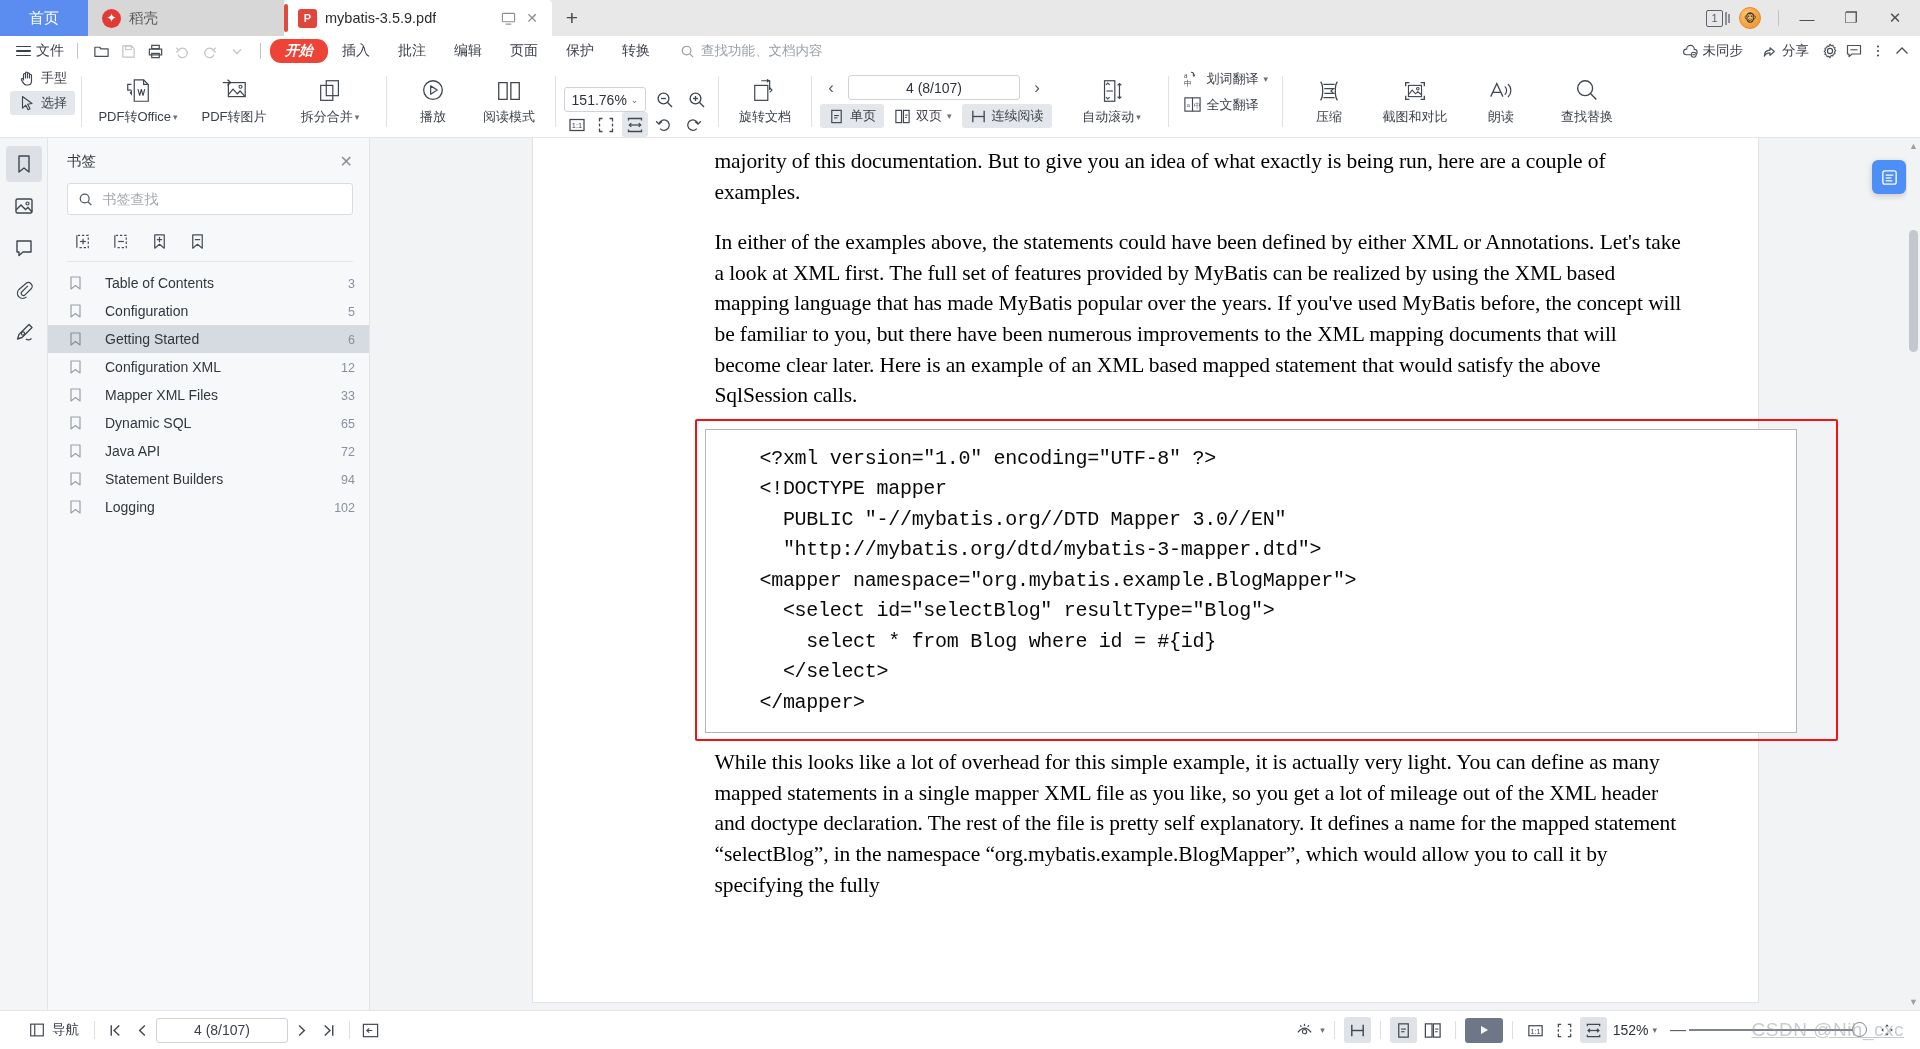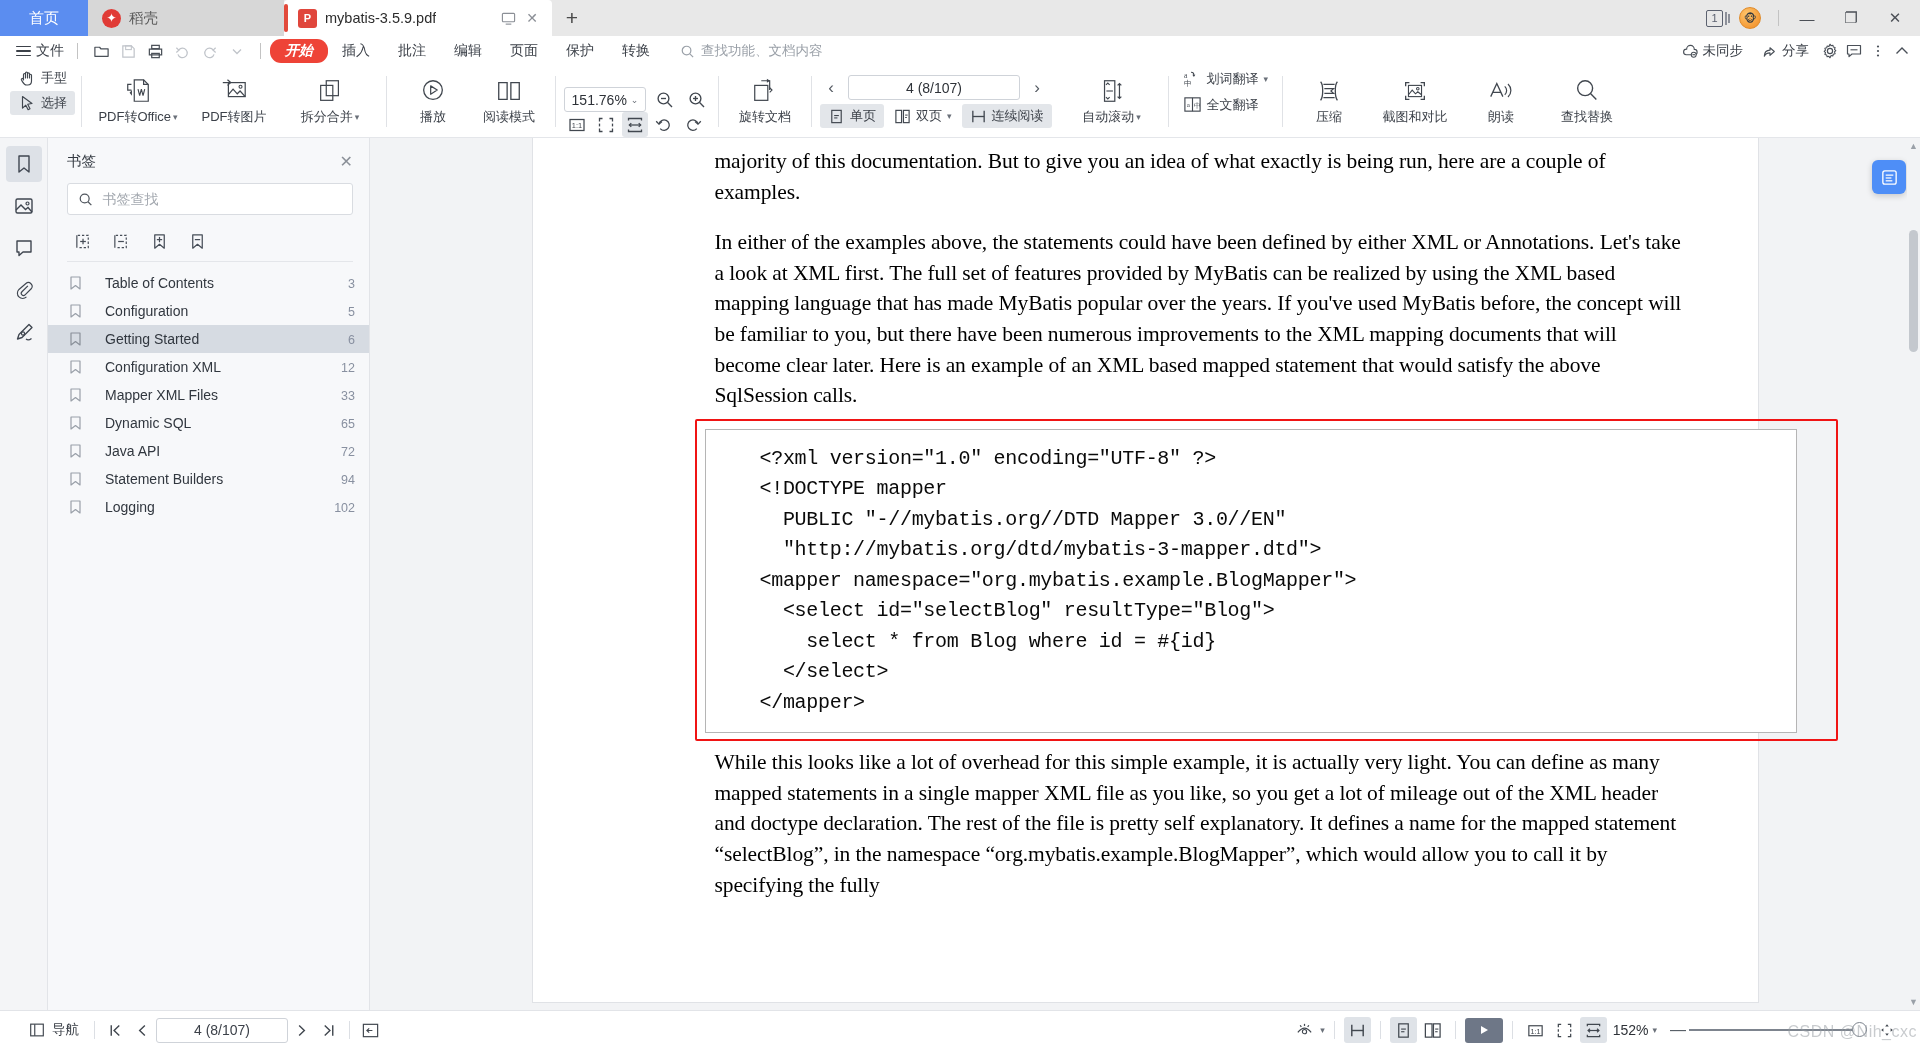--- a/index.html
+++ b/index.html
@@ -264,23 +264,24 @@
   .sb-right { margin-left: auto; display: flex; align-items: center; gap: 2px; }
   .zoompct { font-size: 14px; color: #2e3238; padding: 0 4px; display:flex;align-items:center;gap:4px;cursor:pointer;}
   .slider { display: flex; align-items: center; gap: 0; margin: 0 4px; }
   .slider .minus, .slider .plus { width: 22px; text-align:center; color:#545b64; font-size:16px; cursor:pointer;}
   .track { width: 178px; height: 1.5px; background: #7d848e; position: relative; }
   .knob {
     position: absolute; right: 0px; top: -7px; width: 15px; height: 15px;
     border-radius: 50%; background: #fff; border: 1.5px solid #7d848e; cursor: pointer;
   }
   .watermark {
-    position: absolute; right: 3px; bottom: 8px; font-size: 16px;
+    position: absolute; right: 16px; bottom: 8px; font-size: 19px;
     color: rgba(150,155,162,.52); letter-spacing: .5px; pointer-events: none;
     font-family: "Liberation Sans", sans-serif;
+    text-decoration: underline;
   }
   svg { display: block; }
 </style>
 </head>
 <body>
 
 <div class="app">
 
   <div class="tabbar">
     <div class="tab tab-home">

